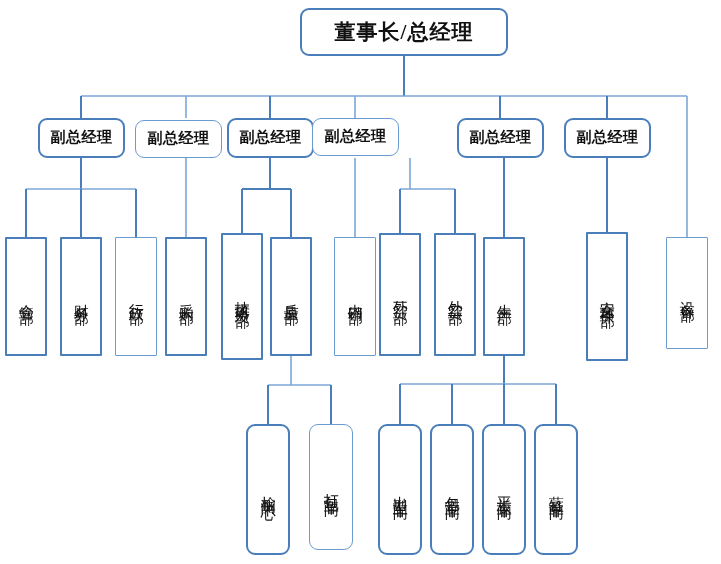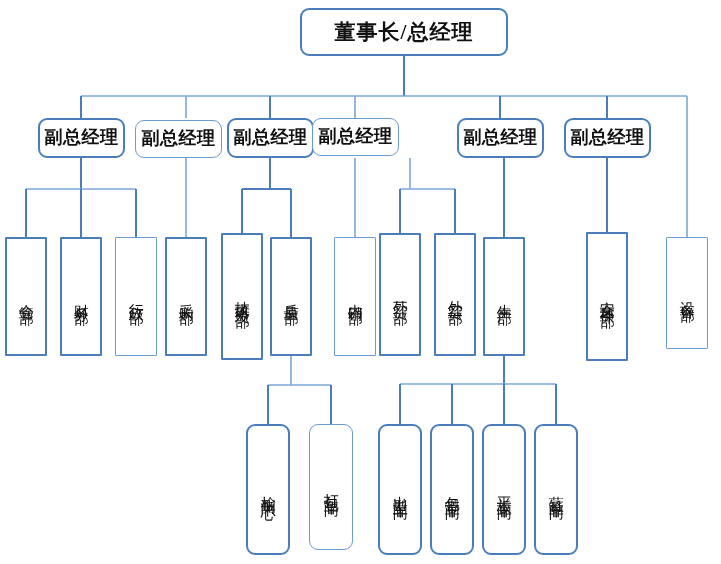--- a/index.html
+++ b/index.html
@@ -48,21 +48,21 @@
     border-width: 1.6px;
     border-color: #6a9bd1;
   }
   .node-label {
     display: block;
     line-height: 1.18;
   }
   
   .node.horiz .node-label {
     writing-mode: horizontal-tb;
-    font-size: 18px;
+    font-size: 15px;
     font-weight: bold;
     letter-spacing: 0.5px;
   }
   
   .node.root .node-label {
     font-size: 21px;
     font-weight: bold;
     letter-spacing: 1px;
   }
   

